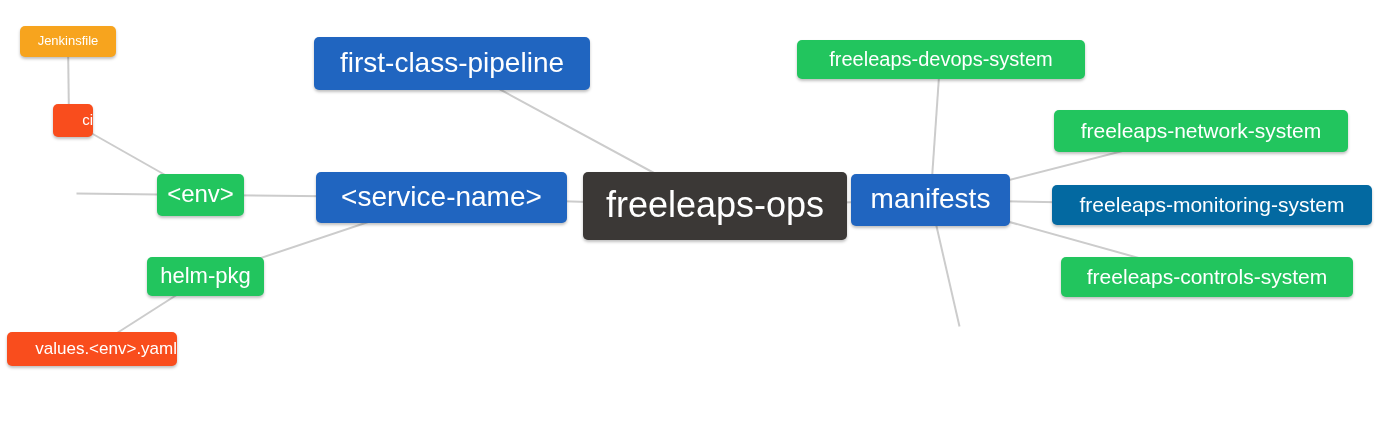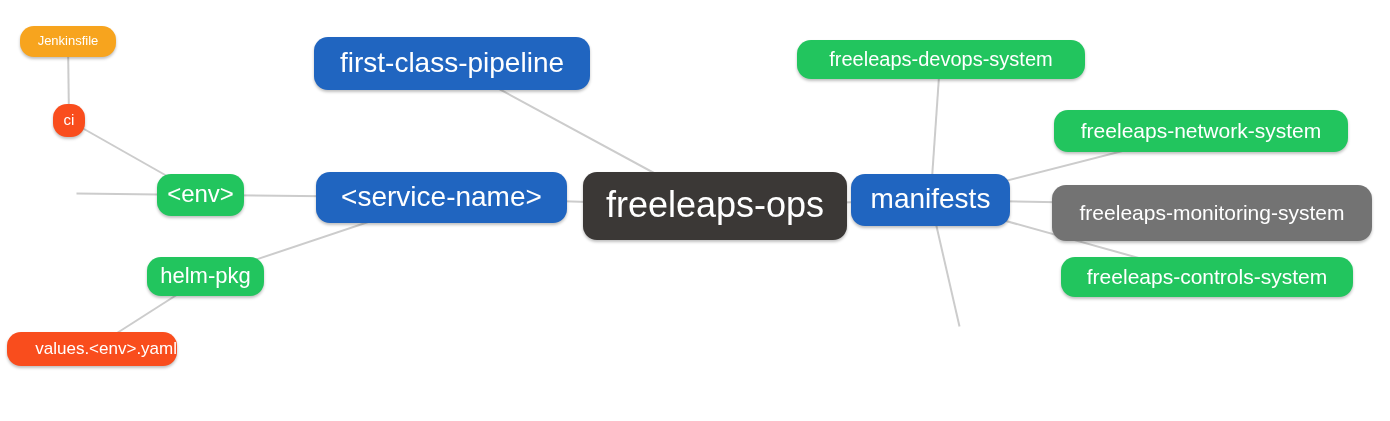--- a/index.html
+++ b/index.html
@@ -23,21 +23,21 @@
     height: 421px;
     z-index: 1;
   }
   .node {
     position: absolute;
     z-index: 2;
     display: flex;
     align-items: center;
     justify-content: center;
     box-sizing: border-box;
-    border-radius: 14px;
+    border-radius: 5px;
     color: #ffffff;
     white-space: nowrap;
     cursor: pointer;
     box-shadow: 0 2px 3px rgba(0,0,0,0.25);
     user-select: none;
   }
   .node span {
     display: block;
     line-height: 1;
     padding-bottom: 2px;
@@ -60,21 +60,21 @@
       <line x1="930.5" y1="200" x2="941" y2="47.5" stroke="#cccccc" stroke-width="2"></line>
       <line x1="930.5" y1="200" x2="1201" y2="131" stroke="#cccccc" stroke-width="2"></line>
       <line x1="930.5" y1="200" x2="1212" y2="205" stroke="#cccccc" stroke-width="2"></line>
       <line x1="930.5" y1="200" x2="1207" y2="277" stroke="#cccccc" stroke-width="2"></line>
       <line x1="930.5" y1="200" x2="959.5" y2="326.5" stroke="#cccccc" stroke-width="2"></line>
     </svg>
 
 <div class="node" style="left: 20px; top: 26px; width: 96px; height: 31px; background: rgb(247, 164, 30); color: rgb(255, 255, 255); font-size: 13px;">
       <span>Jenkinsfile</span>
     </div>
-    <div class="node" style="left: 53px; top: 104px; width: 32px; height: 33px; background: rgb(249, 77, 29); color: rgb(255, 255, 255); font-size: 15px;">
+    <div class="node" style="left: 53px; top: 104px; width: 40px; height: 33px; background: rgb(249, 77, 29); color: rgb(255, 255, 255); font-size: 15px; justify-content: flex-end;">
       <span>ci</span>
     </div>
     <div class="node" style="left: 157px; top: 174px; width: 87px; height: 42px; background: rgb(34, 197, 94); color: rgb(255, 255, 255); font-size: 24px;">
       <span>&lt;env&gt;</span>
     </div>
     <div class="node" style="left: 147px; top: 257px; width: 117px; height: 39px; background: rgb(34, 197, 94); color: rgb(255, 255, 255); font-size: 22px;">
       <span>helm-pkg</span>
     </div>
     <div class="node" style="left: 7px; top: 332px; width: 170px; height: 34px; background: rgb(249, 77, 29); color: rgb(255, 255, 255); font-size: 17px; justify-content: flex-end;">
       <span>values.&lt;env&gt;.yaml</span>
@@ -90,19 +90,19 @@
     </div>
     <div class="node" style="left: 851px; top: 174px; width: 159px; height: 52px; background: rgb(32, 101, 192); color: rgb(255, 255, 255); font-size: 28px;">
       <span>manifests</span>
     </div>
     <div class="node" style="left: 797px; top: 40px; width: 288px; height: 39px; background: rgb(34, 197, 94); color: rgb(255, 255, 255); font-size: 20px;">
       <span>freeleaps-devops-system</span>
     </div>
     <div class="node" style="left: 1054px; top: 110px; width: 294px; height: 42px; background: rgb(34, 197, 94); color: rgb(255, 255, 255); font-size: 21px;">
       <span>freeleaps-network-system</span>
     </div>
-    <div class="node" style="left: 1052px; top: 185px; width: 320px; height: 56px; background: #737373; color: rgb(255, 255, 255); font-size: 21px;">
+    <div class="node" style="left: 1052px; top: 185px; width: 320px; height: 40px; background: #0369a1; color: rgb(255, 255, 255); font-size: 21px;">
       <span>freeleaps-monitoring-system</span>
     </div>
     <div class="node" style="left: 1061px; top: 257px; width: 292px; height: 40px; background: rgb(34, 197, 94); color: rgb(255, 255, 255); font-size: 21px;">
       <span>freeleaps-controls-system</span>
     </div>
   </div>
 
 </body></html>

